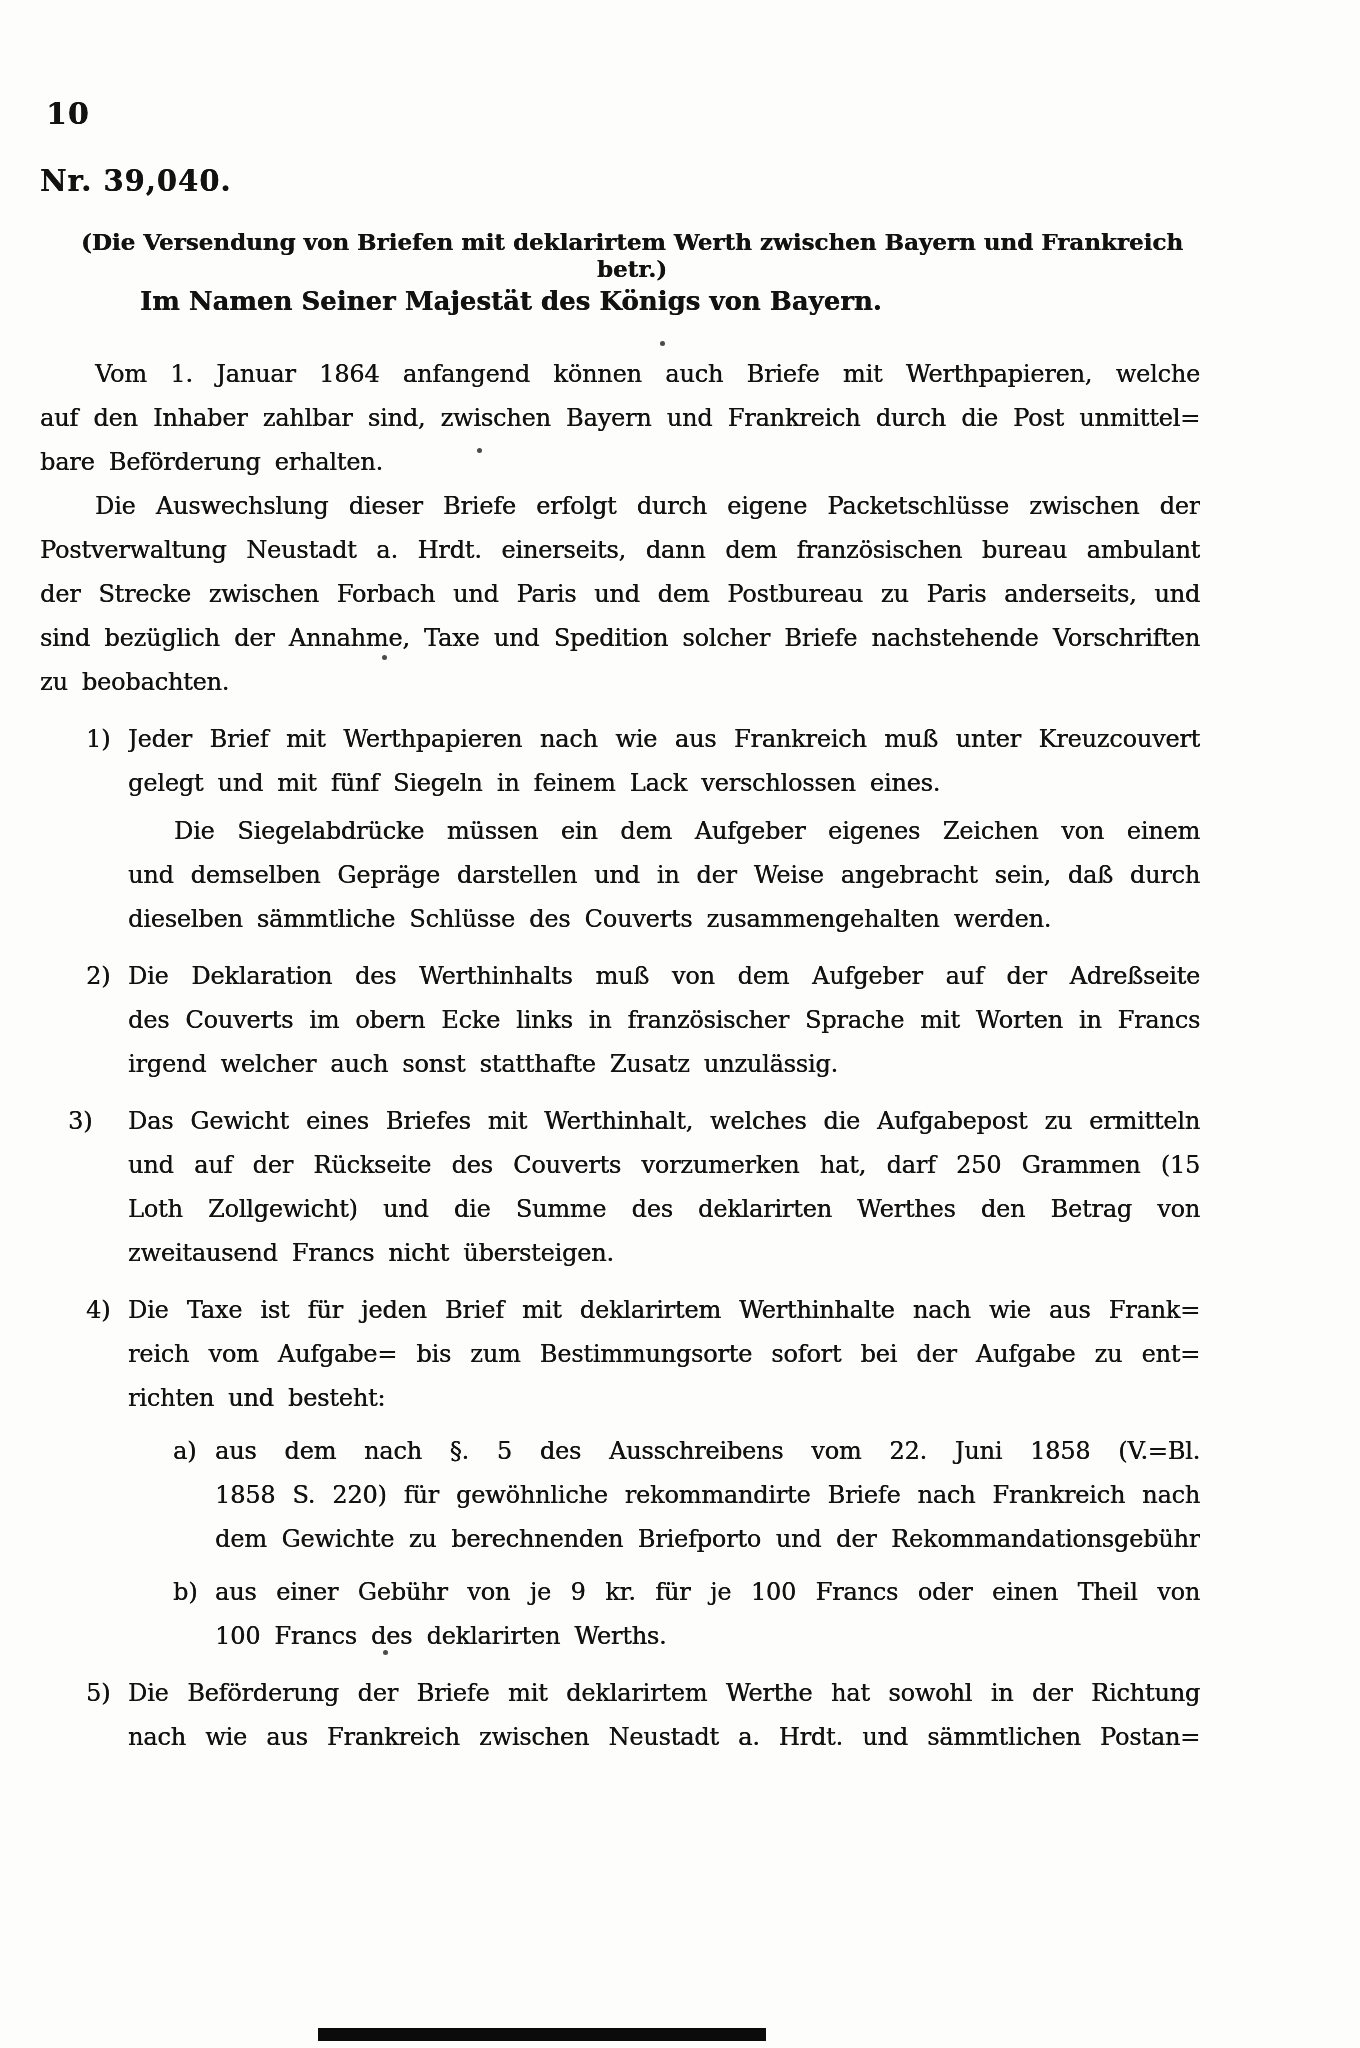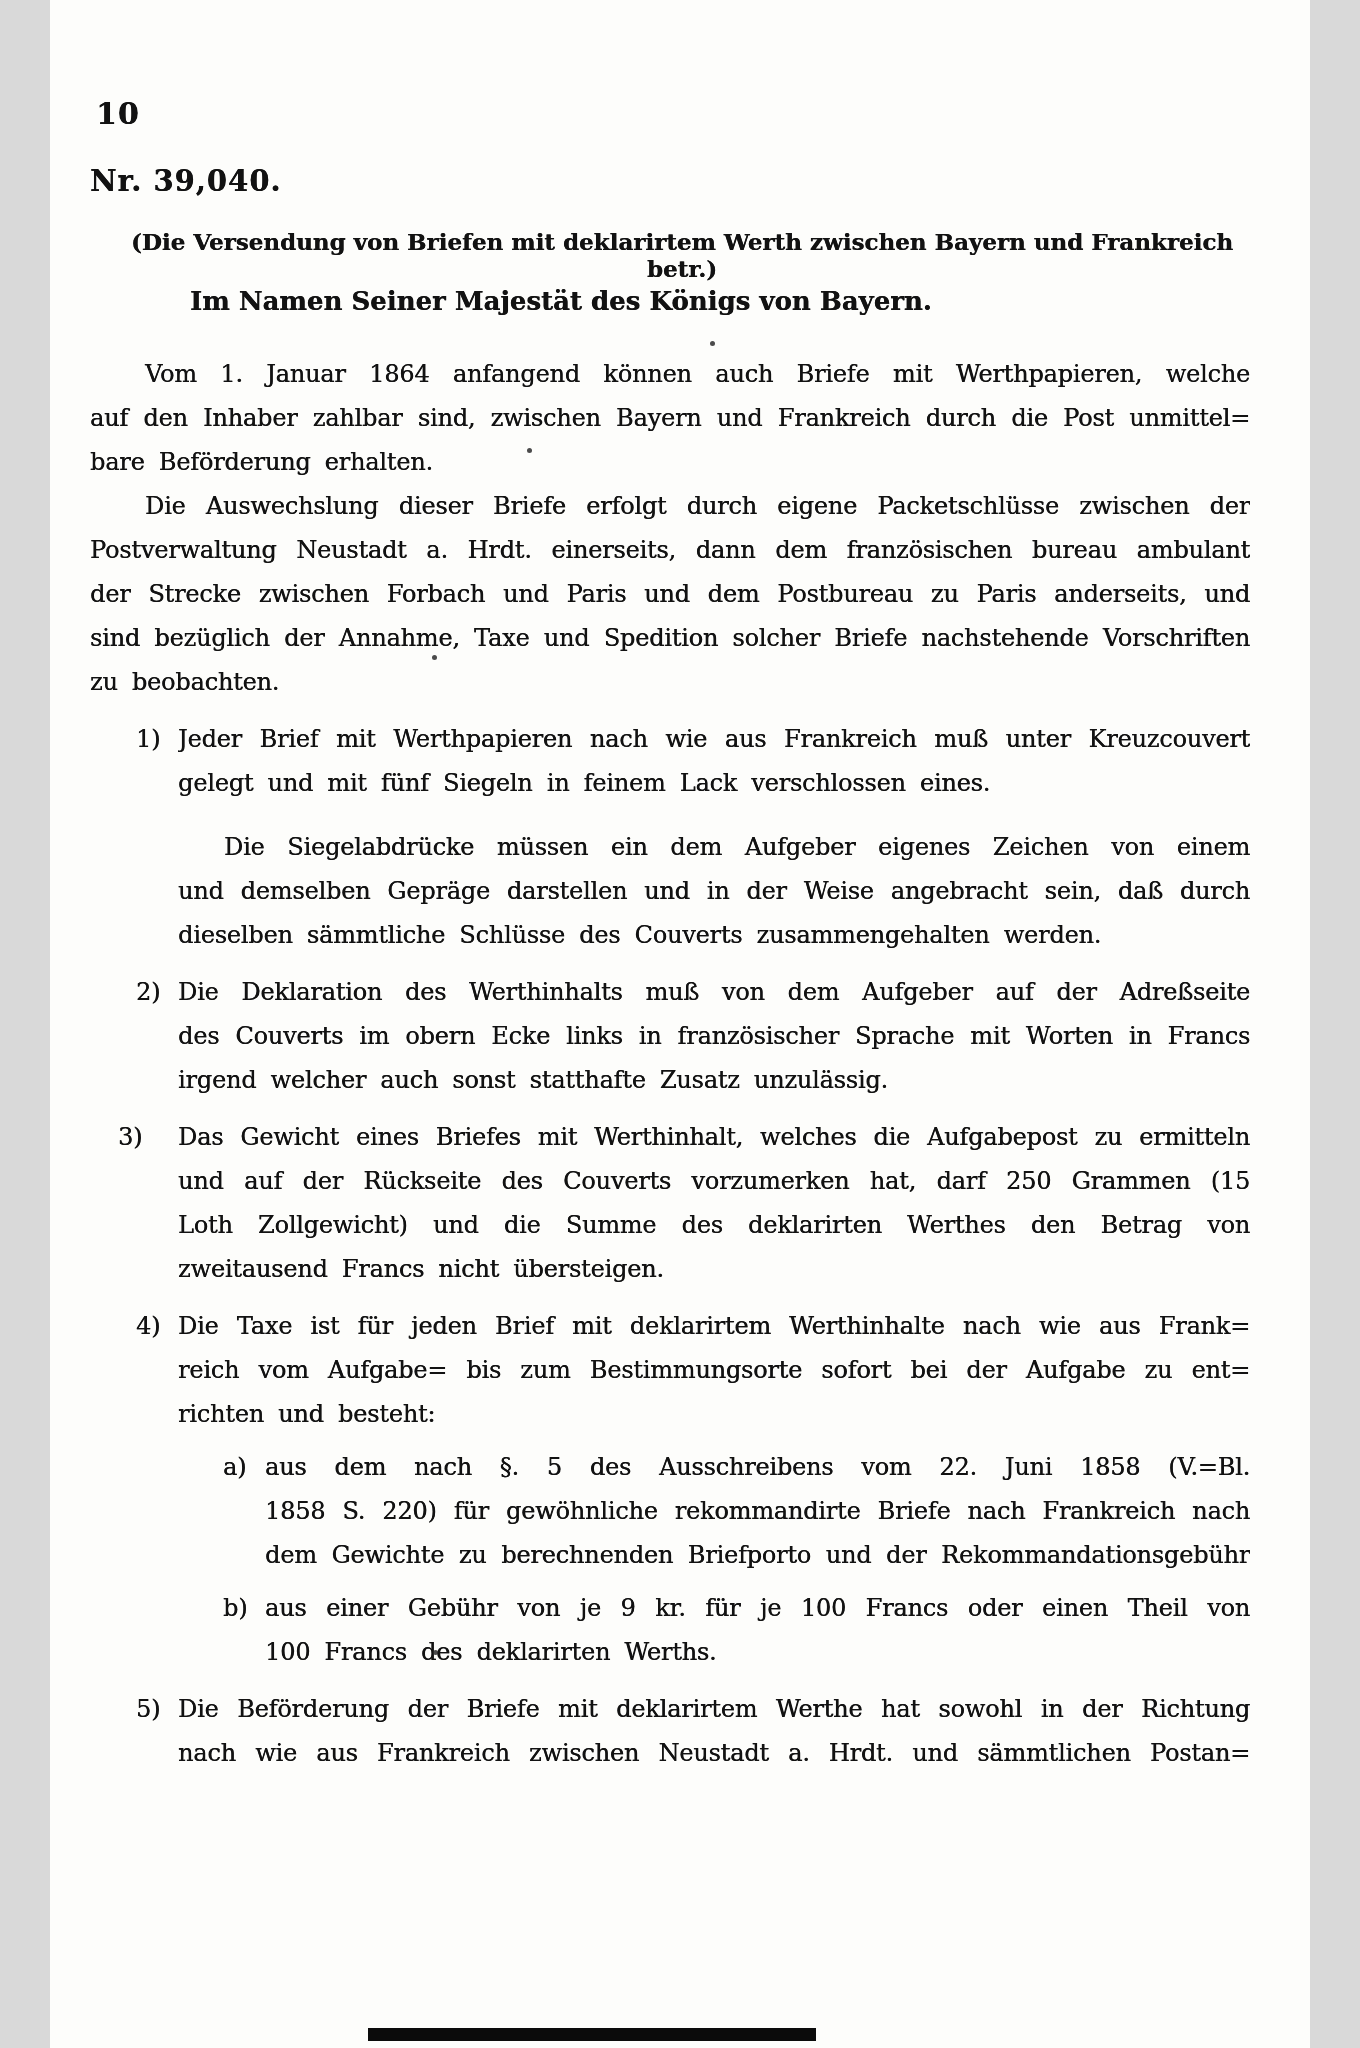--- a/index.html
+++ b/index.html
@@ -1,31 +1,31 @@
 <!DOCTYPE html>
 <html><head>
 <meta charset="utf-8">
 <style>
   html,body{margin:0;padding:0;background:#d9d9d9;}
   .page{
-    position:relative;width:1260px;height:2048px;margin:0 auto;
+    position:relative;width:1360px;height:2048px;margin:0 auto;
     background:#fdfdfb;overflow:hidden;color:#121212;
     font-family:"DejaVu Serif", serif;
     text-shadow:0.35px 0 0 currentColor; 
   }
   .pageno{position:absolute;left:46px;top:96px;font-size:30px;font-weight:bold;letter-spacing:1px;}
   .docno{position:absolute;left:40px;top:164px;font-size:29px;font-weight:bold;letter-spacing:1px;}
   .subject{position:absolute;left:52px;top:228px;width:1160px;text-align:center;font-size:23px;font-weight:bold;}
   .heading{position:absolute;left:40px;top:286px;width:1160px;padding-left:100px;box-sizing:border-box;
            text-align:left;font-size:26px;font-weight:bold;}
   .body{position:absolute;left:40px;top:352px;width:1160px;font-size:24px;line-height:44px;letter-spacing:-0.2px;}
   .blk{position:relative;}
   .b-para{margin-top:0;}
   .b-item{margin-top:13px;padding-left:88px;}
-  .b-subpara{margin-top:20px;padding-left:88px;}
+  .b-subpara{margin-top:4px;padding-left:88px;}
   .b-subitem{margin-top:9px;padding-left:175px;}
   .marker{position:absolute;top:0;}
   .b-item > .marker{left:46px;}
   .b-item.outdent > .marker{left:28px;}
   .b-subitem > .marker{left:133px;}
   .line{height:44px;overflow:hidden;word-spacing:0.28em;white-space:normal;}
   .line.j{text-align:justify;text-align-last:justify;}
   .ind{text-indent:55px;}
   .ind2{text-indent:46px;}
   .speck{position:absolute;width:5px;height:5px;border-radius:50%;background:#2b2b2b;opacity:.85;}

